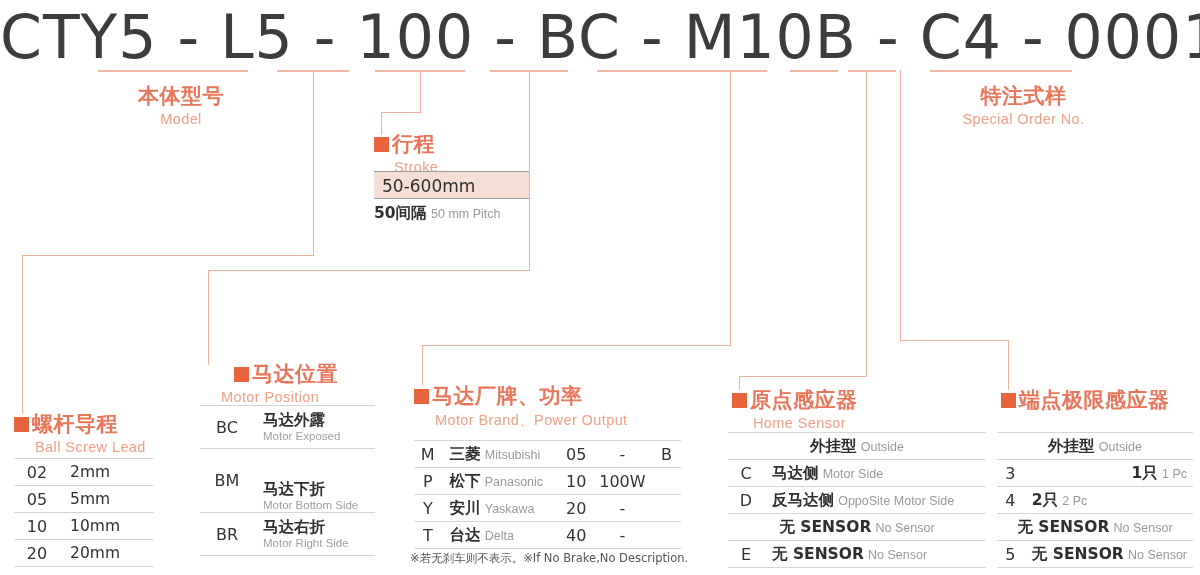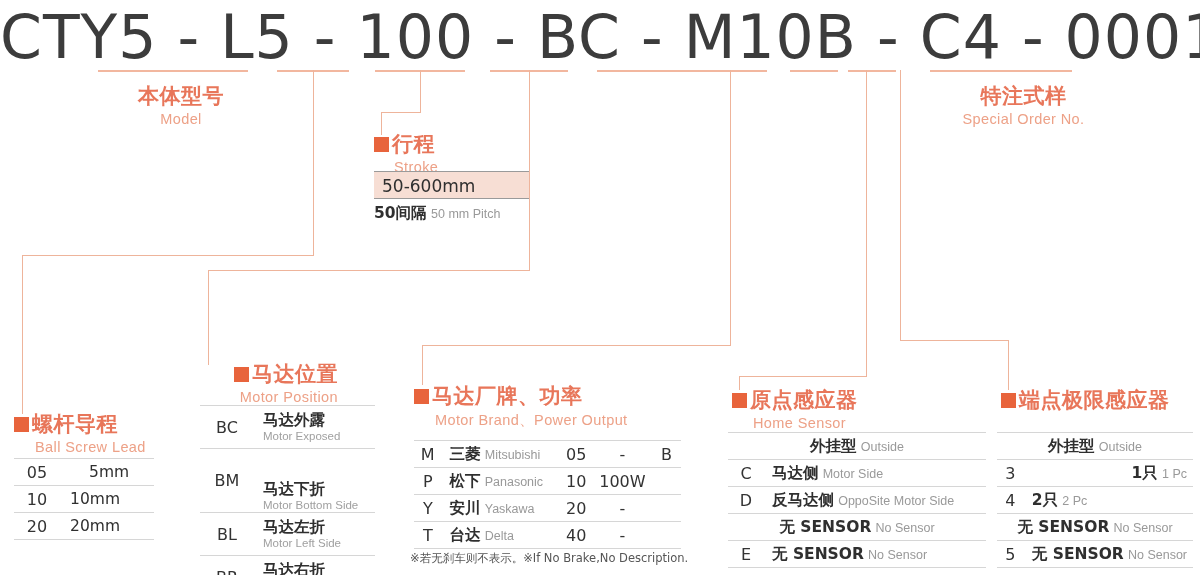--- a/index.html
+++ b/index.html
@@ -123,64 +123,61 @@
 
 <div class="sec-head" style="left:14px;top:410px;">
   <div style="white-space:nowrap;">
     <span class="sq"></span><span class="cn-title">螺杆导程</span>
   </div>
   <div class="en-title" style="margin-left:21px;">Ball Screw Lead</div>
 </div>
 <table class="spec" style="position:absolute;left:14px;top:458px;width:140px;">
   <tbody id="tbody-ballscrew">
       <tr>
+        <td class="code">02</td>
+        <td style="padding-left: 10px;"><span class="cn-n">2mm</span></td>
+      </tr>
+      <tr>
         <td class="code">05</td>
-        <td style="padding-left: 10px; text-align: center;"><span class="cn-n">5mm</span></td>
+        <td style="padding-left: 10px;"><span class="cn-n">5mm</span></td>
       </tr>
       <tr>
         <td class="code">10</td>
         <td style="padding-left: 10px;"><span class="cn-n">10mm</span></td>
       </tr>
       <tr>
         <td class="code">20</td>
         <td style="padding-left: 10px;"><span class="cn-n">20mm</span></td>
       </tr>
     </tbody>
 </table>
 
 <div class="sec-head" style="left:200px;top:360px;">
   <div style="white-space:nowrap;margin-left:34px;">
     <span class="sq"></span><span class="cn-title">马达位置</span>
   </div>
-  <div class="en-title" style="margin-left:21px;text-align:right;">Motor Position</div>
+  <div class="en-title" style="margin-left:21px;">Motor Position</div>
 </div>
 <table class="spec" style="position:absolute;left:200px;top:405px;width:175px;">
   <tbody id="tbody-motorpos">
       <tr>
         <td class="code" style="width: 42px; height: 42px;">BC</td>
         <td style="padding-left: 9px; height: 42px;">
           <div class="cn" style="line-height:17px;">马达外露</div>
           <div class="en-d" style="line-height:14px;">Motor Exposed</div>
         </td>
       </tr>
       <tr>
         <td class="code" style="width: 42px; height: 42px;">BM</td>
         <td style="padding-left: 9px; height: 42px;">
           <div class="cn" style="line-height:17px;margin-top:32px;">马达下折</div>
           <div class="en-d" style="line-height:14px;">Motor Bottom Side</div>
         </td>
       </tr>
       <tr>
-        <td class="code" style="width: 42px; height: 42px;">BL</td>
-        <td style="padding-left: 9px; height: 42px;">
-          <div class="cn" style="line-height:17px;">马达左折</div>
-          <div class="en-d" style="line-height:14px;">Motor Left Side</div>
-        </td>
-      </tr>
-      <tr>
         <td class="code" style="width: 42px; height: 42px;">BR</td>
         <td style="padding-left: 9px; height: 42px;">
           <div class="cn" style="line-height:17px;">马达右折</div>
           <div class="en-d" style="line-height:14px;">Motor Right Side</div>
         </td>
       </tr>
     </tbody>
 </table>
 
 <div class="sec-head" style="left:414px;top:382px;">

